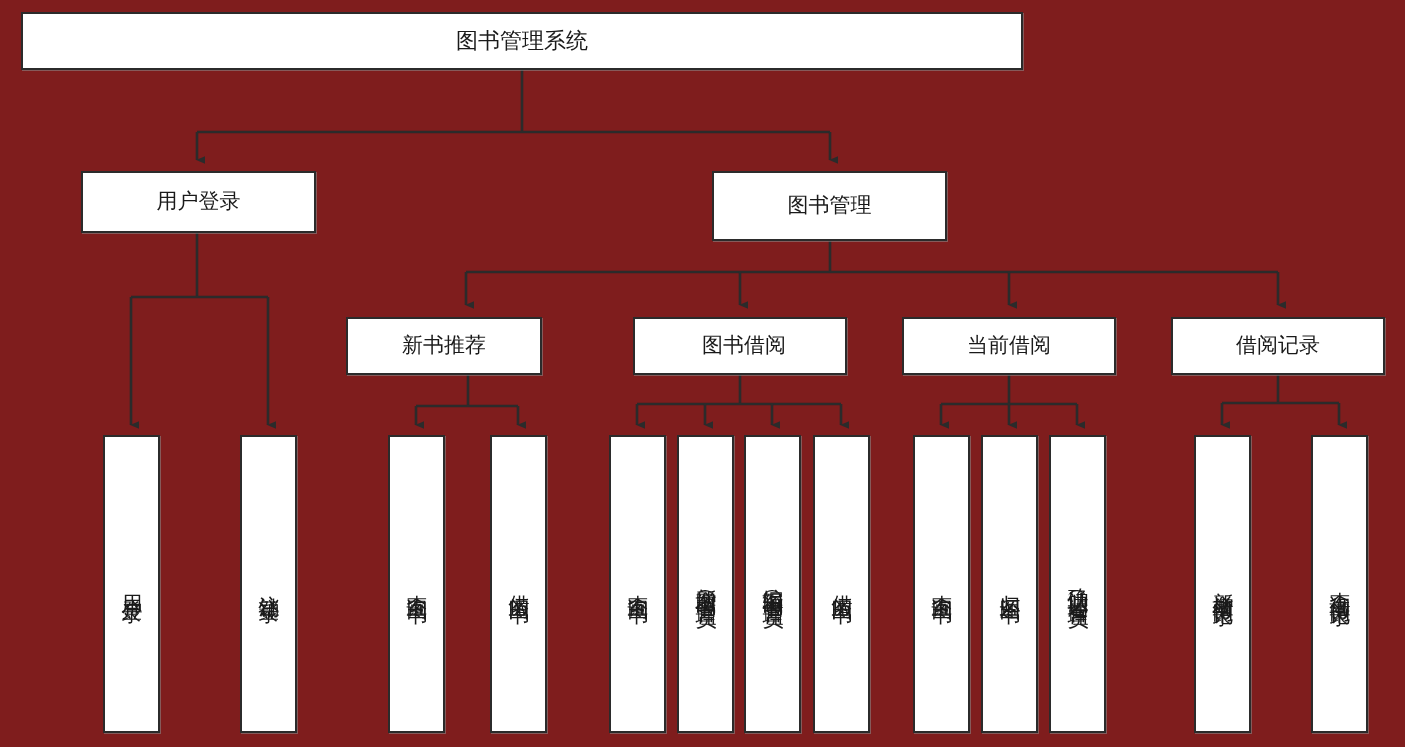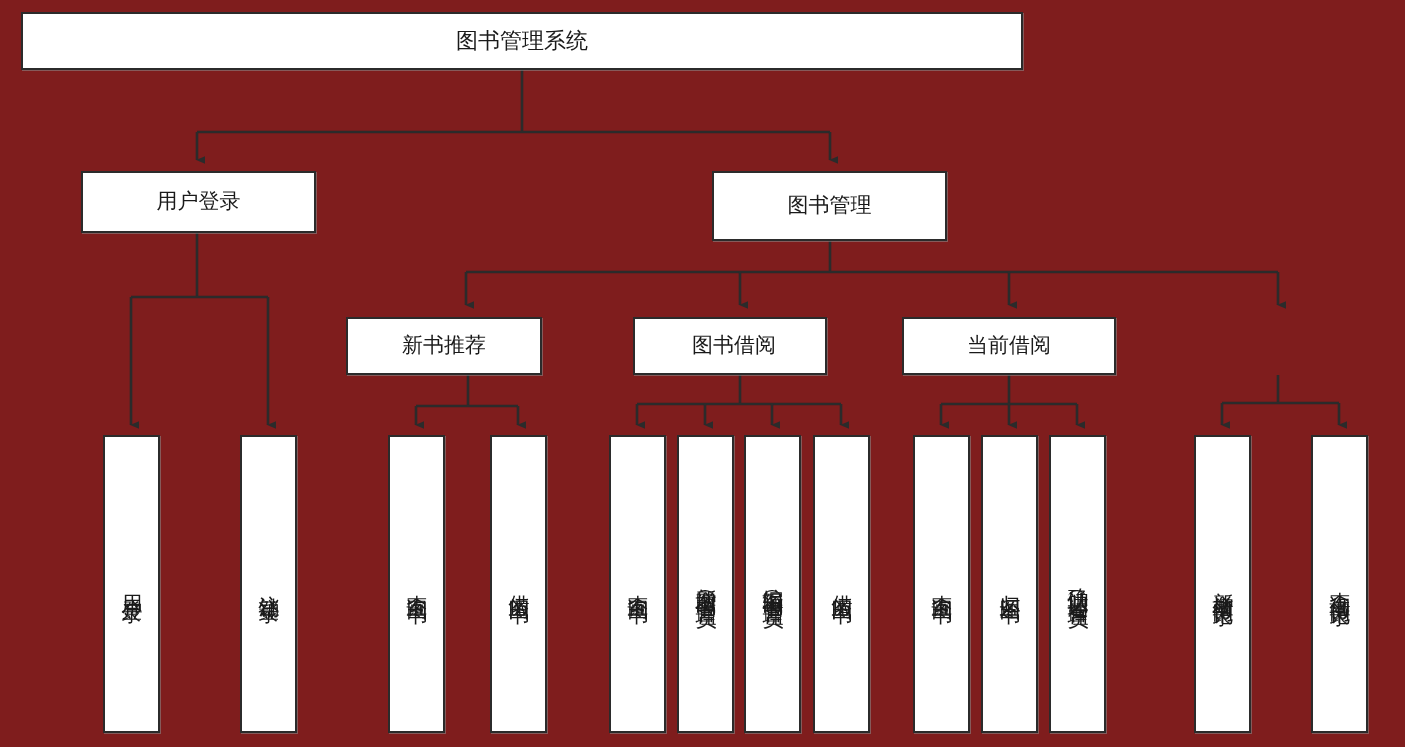--- a/index.html
+++ b/index.html
@@ -135,26 +135,29 @@
   <div class="node horiz" style="left:81px; top:171px; width:235px; height:62px;">
     <span class="node-label">用户登录</span>
   </div>
   <div class="node horiz" style="left:712px; top:171px; width:235px; height:70px;">
     <span class="node-label">图书管理</span>
   </div>
 
   <div class="node horiz" style="left:346px; top:317px; width:196px; height:58px;justify-content:center;">
     <span class="node-label">新书推荐</span>
   </div>
-  <div class="node horiz" style="left:633px; top:317px; width:194px; height:58px;padding-left:8px;">
+  <div class="node horiz" style="left:633px; top:317px; width:214px; height:58px;padding-left:8px;">
     <span class="node-label">图书借阅</span>
   </div>
   <div class="node horiz" style="left:902px; top:317px; width:214px; height:58px;">
     <span class="node-label">当前借阅</span>
   </div>
+  <div class="node horiz" style="left:1171px; top:317px; width:214px; height:58px;">
+    <span class="node-label">借阅记录</span>
+  </div>
 
   <div class="node vert" style="left:103px; top:435px; width:57px; height:298px;">
     <span class="node-label">用户登录</span>
   </div>
   <div class="node vert" style="left:240px; top:435px; width:57px; height:298px;">
     <span class="node-label">注销登录</span>
   </div>
 
   <div class="node vert" style="left:388px; top:435px; width:57px; height:298px;">
     <span class="node-label">查询图书</span>

